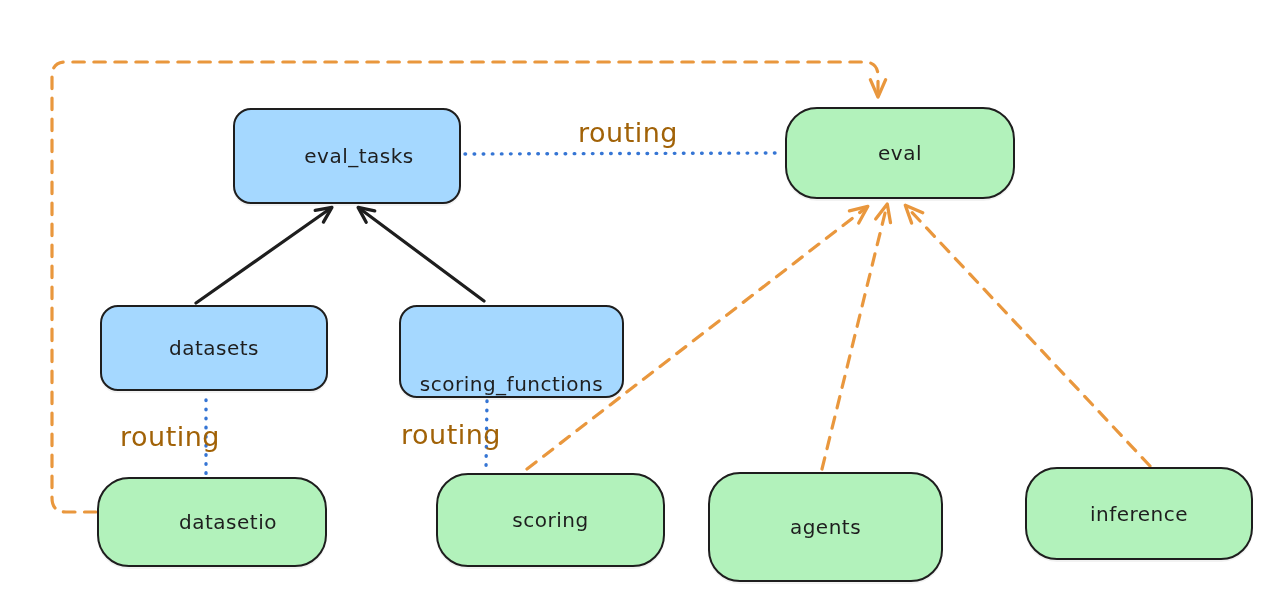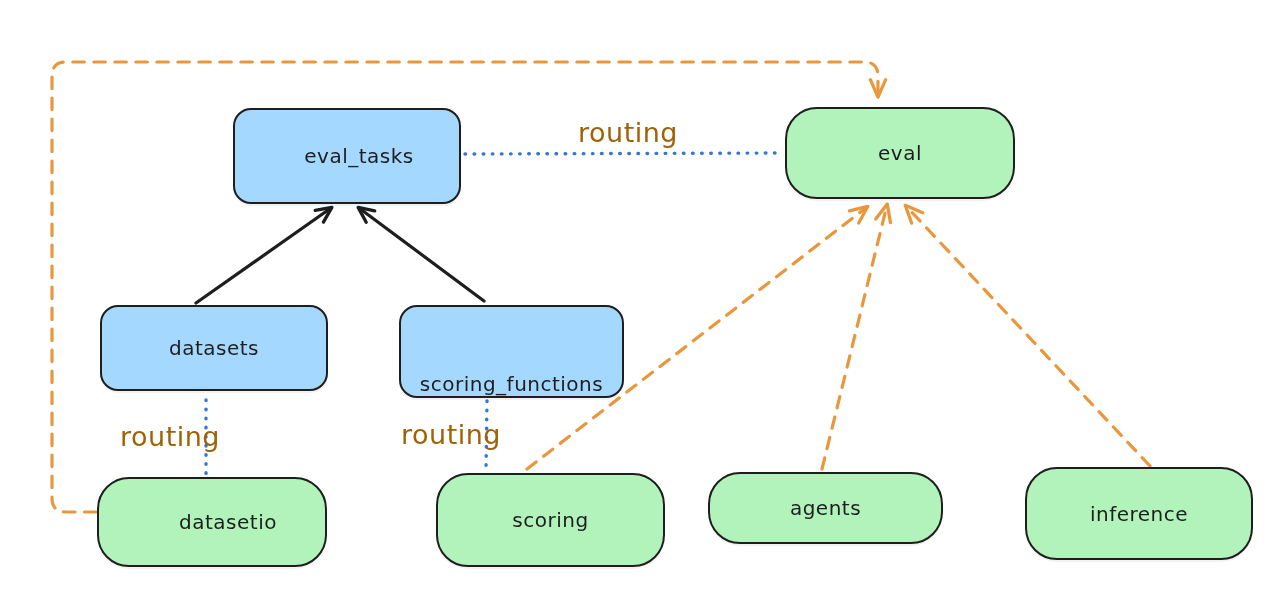--- a/index.html
+++ b/index.html
@@ -96,21 +96,21 @@
   </div>
 
   <div class="node green" style="left:97px; top:477px; width:230px; height:90px;padding-left:32px;">
     <span>datasetio</span>
   </div>
 
   <div class="node green" style="left:388px; top:473px; width:229px; height:94px;margin-left:48px;">
     <span>scoring</span>
   </div>
 
-  <div class="node green" style="left:708px; top:472px; width:235px; height:72px;">
+  <div class="node green" style="left:708px; top:472px; width:235px; height:110px;">
     <span>agents</span>
   </div>
 
   <div class="node green" style="left:1025px; top:467px; width:228px; height:93px;">
     <span>inference</span>
   </div>
 
   <div class="edge-label" style="left:578px; top:117px;">routing</div>
 
   <div class="edge-label" style="left:120px; top:421px;">routing</div>

